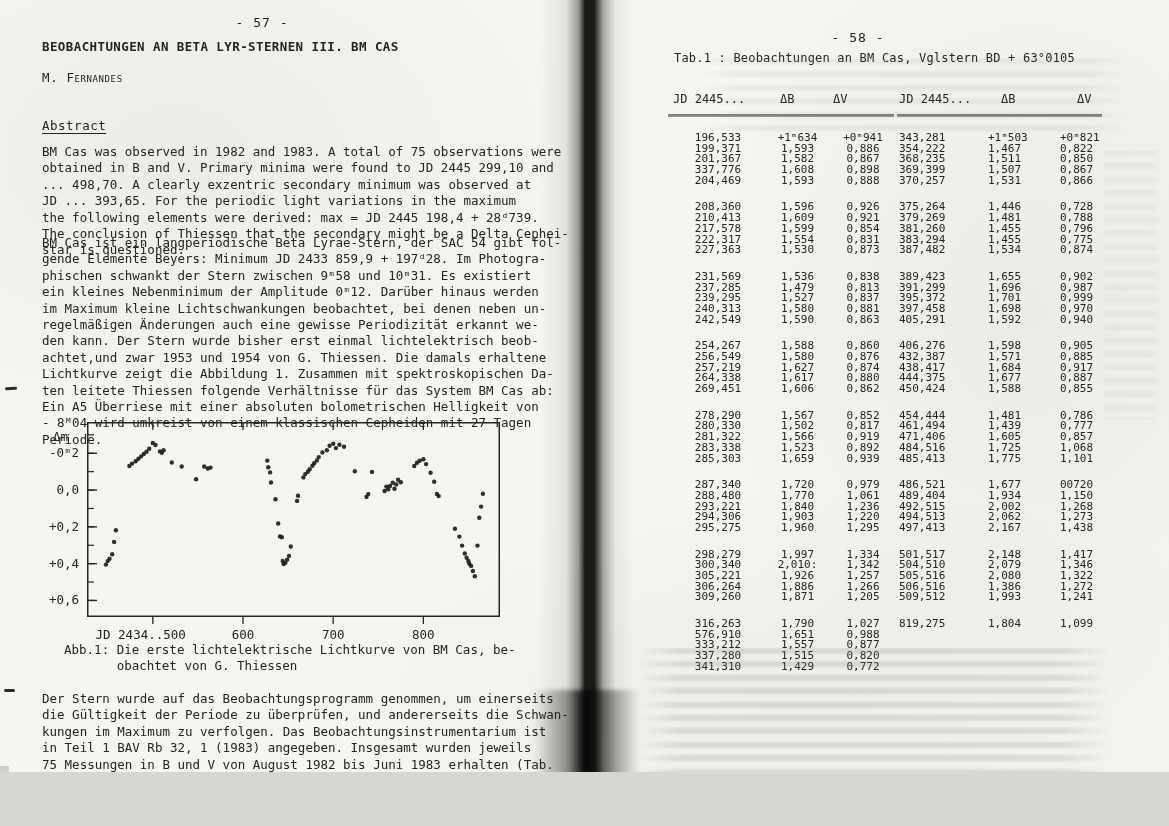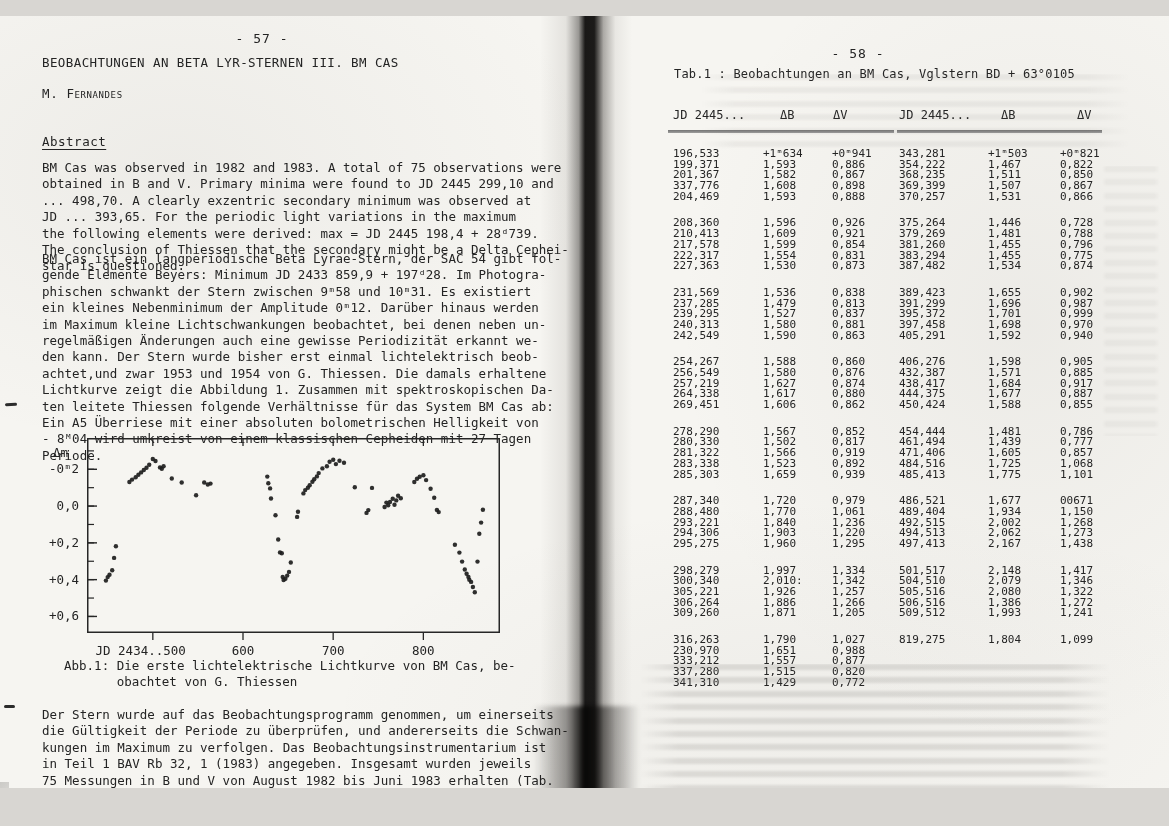--- a/index.html
+++ b/index.html
@@ -5,26 +5,25 @@
   html,body{margin:0;padding:0;background:#d8d6d2;}
   .scan{
     position:relative;width:1169px;height:772px;overflow:hidden;
     background:
       radial-gradient(ellipse 600px 400px at 15% 20%, rgba(120,115,108,0.07), transparent 70%),
       radial-gradient(ellipse 500px 600px at 88% 40%, rgba(120,115,108,0.08), transparent 70%),
       radial-gradient(ellipse 700px 300px at 70% 90%, rgba(110,106,100,0.06), transparent 70%),
       #f6f5f1;
     font-family:"DejaVu Sans Mono","Liberation Mono",monospace;
     color:#242424;
-    margin-top:16px;
   }
   .abs{position:absolute;}
   pre.para{margin:0;white-space:pre;font-family:inherit;font-size:12.5px;line-height:16.4px;color:#242424;}
   .pagenum{font-size:13px;text-align:center;letter-spacing:1px;}
-  .title{font-size:12.5px;font-weight:normal;letter-spacing:0.4px;margin:0;}
+  .title{font-size:12.5px;font-weight:bold;letter-spacing:0.4px;margin:0;}
   .author{font-size:12.5px;font-variant:small-caps;letter-spacing:0.6px;}
   .abshead{font-size:12.5px;text-decoration:underline;text-underline-offset:3px;letter-spacing:0.5px;}
   .tabtitle{font-size:12px;letter-spacing:0.2px;}
   .th{font-size:12px;}
   .rule{height:3px;background:linear-gradient(180deg,#5d5d5d,#8f8f8f);opacity:0.85;}
   .tgroup{position:absolute;top:133px;}
   .tblock{margin-bottom:16px;}
   .trow{display:flex;height:10.7px;line-height:10.8px;font-size:11px;white-space:pre;}
   .tgroup .tc{display:inline-block;}
   #tbl-left .c0{width:90px;} #tbl-left .c1{width:69px;} #tbl-left .c2{width:62px;}
@@ -230,21 +229,21 @@
     <div class="abs th" style="left:673px;top:92px;">JD 2445...</div>
     <div class="abs th" style="left:780px;top:92px;">ΔB</div>
     <div class="abs th" style="left:833px;top:92px;">ΔV</div>
     <div class="abs th" style="left:899px;top:92px;">JD 2445...</div>
     <div class="abs th" style="left:1001px;top:92px;">ΔB</div>
     <div class="abs th" style="left:1077px;top:92px;">ΔV</div>
 
     <div class="abs rule" style="left:668px;top:114px;width:226px;"></div>
     <div class="abs rule" style="left:897px;top:114px;width:205px;"></div>
 
-    <div id="tbl-left" class="tgroup" style="left:673px;">
+    <div id="tbl-left" class="tgroup" style="left:673px;text-align:center;">
         <div class="tblock">
           <div class="trow"><span class="tc c0">196,533</span><span class="tc c1">+1ᵐ634</span><span class="tc c2">+0ᵐ941</span></div>
           <div class="trow"><span class="tc c0">199,371</span><span class="tc c1">1,593</span><span class="tc c2">0,886</span></div>
           <div class="trow"><span class="tc c0">201,367</span><span class="tc c1">1,582</span><span class="tc c2">0,867</span></div>
           <div class="trow"><span class="tc c0">337,776</span><span class="tc c1">1,608</span><span class="tc c2">0,898</span></div>
           <div class="trow"><span class="tc c0">204,469</span><span class="tc c1">1,593</span><span class="tc c2">0,888</span></div>
         </div>
         <div class="tblock">
           <div class="trow"><span class="tc c0">208,360</span><span class="tc c1">1,596</span><span class="tc c2">0,926</span></div>
           <div class="trow"><span class="tc c0">210,413</span><span class="tc c1">1,609</span><span class="tc c2">0,921</span></div>
@@ -282,21 +281,21 @@
         </div>
         <div class="tblock">
           <div class="trow"><span class="tc c0">298,279</span><span class="tc c1">1,997</span><span class="tc c2">1,334</span></div>
           <div class="trow"><span class="tc c0">300,340</span><span class="tc c1">2,010:</span><span class="tc c2">1,342</span></div>
           <div class="trow"><span class="tc c0">305,221</span><span class="tc c1">1,926</span><span class="tc c2">1,257</span></div>
           <div class="trow"><span class="tc c0">306,264</span><span class="tc c1">1,886</span><span class="tc c2">1,266</span></div>
           <div class="trow"><span class="tc c0">309,260</span><span class="tc c1">1,871</span><span class="tc c2">1,205</span></div>
         </div>
         <div class="tblock">
           <div class="trow"><span class="tc c0">316,263</span><span class="tc c1">1,790</span><span class="tc c2">1,027</span></div>
-          <div class="trow"><span class="tc c0">230,970</span><span class="tc c1">1,651</span><span class="tc c2">0,988</span></div>
+          <div class="trow"><span class="tc c0">576,910</span><span class="tc c1">1,651</span><span class="tc c2">0,988</span></div>
           <div class="trow"><span class="tc c0">333,212</span><span class="tc c1">1,557</span><span class="tc c2">0,877</span></div>
           <div class="trow"><span class="tc c0">337,280</span><span class="tc c1">1,515</span><span class="tc c2">0,820</span></div>
           <div class="trow"><span class="tc c0">341,310</span><span class="tc c1">1,429</span><span class="tc c2">0,772</span></div>
         </div>
       </div>
     <div id="tbl-right" class="tgroup" style="left:899px;">
         <div class="tblock">
           <div class="trow"><span class="tc c0">343,281</span><span class="tc c1">+1ᵐ503</span><span class="tc c2">+0ᵐ821</span></div>
           <div class="trow"><span class="tc c0">354,222</span><span class="tc c1">1,467</span><span class="tc c2">0,822</span></div>
           <div class="trow"><span class="tc c0">368,235</span><span class="tc c1">1,511</span><span class="tc c2">0,850</span></div>
@@ -325,21 +324,21 @@
           <div class="trow"><span class="tc c0">450,424</span><span class="tc c1">1,588</span><span class="tc c2">0,855</span></div>
         </div>
         <div class="tblock">
           <div class="trow"><span class="tc c0">454,444</span><span class="tc c1">1,481</span><span class="tc c2">0,786</span></div>
           <div class="trow"><span class="tc c0">461,494</span><span class="tc c1">1,439</span><span class="tc c2">0,777</span></div>
           <div class="trow"><span class="tc c0">471,406</span><span class="tc c1">1,605</span><span class="tc c2">0,857</span></div>
           <div class="trow"><span class="tc c0">484,516</span><span class="tc c1">1,725</span><span class="tc c2">1,068</span></div>
           <div class="trow"><span class="tc c0">485,413</span><span class="tc c1">1,775</span><span class="tc c2">1,101</span></div>
         </div>
         <div class="tblock">
-          <div class="trow"><span class="tc c0">486,521</span><span class="tc c1">1,677</span><span class="tc c2">00671</span></div>
+          <div class="trow"><span class="tc c0">486,521</span><span class="tc c1">1,677</span><span class="tc c2">00720</span></div>
           <div class="trow"><span class="tc c0">489,404</span><span class="tc c1">1,934</span><span class="tc c2">1,150</span></div>
           <div class="trow"><span class="tc c0">492,515</span><span class="tc c1">2,002</span><span class="tc c2">1,268</span></div>
           <div class="trow"><span class="tc c0">494,513</span><span class="tc c1">2,062</span><span class="tc c2">1,273</span></div>
           <div class="trow"><span class="tc c0">497,413</span><span class="tc c1">2,167</span><span class="tc c2">1,438</span></div>
         </div>
         <div class="tblock">
           <div class="trow"><span class="tc c0">501,517</span><span class="tc c1">2,148</span><span class="tc c2">1,417</span></div>
           <div class="trow"><span class="tc c0">504,510</span><span class="tc c1">2,079</span><span class="tc c2">1,346</span></div>
           <div class="trow"><span class="tc c0">505,516</span><span class="tc c1">2,080</span><span class="tc c2">1,322</span></div>
           <div class="trow"><span class="tc c0">506,516</span><span class="tc c1">1,386</span><span class="tc c2">1,272</span></div>

